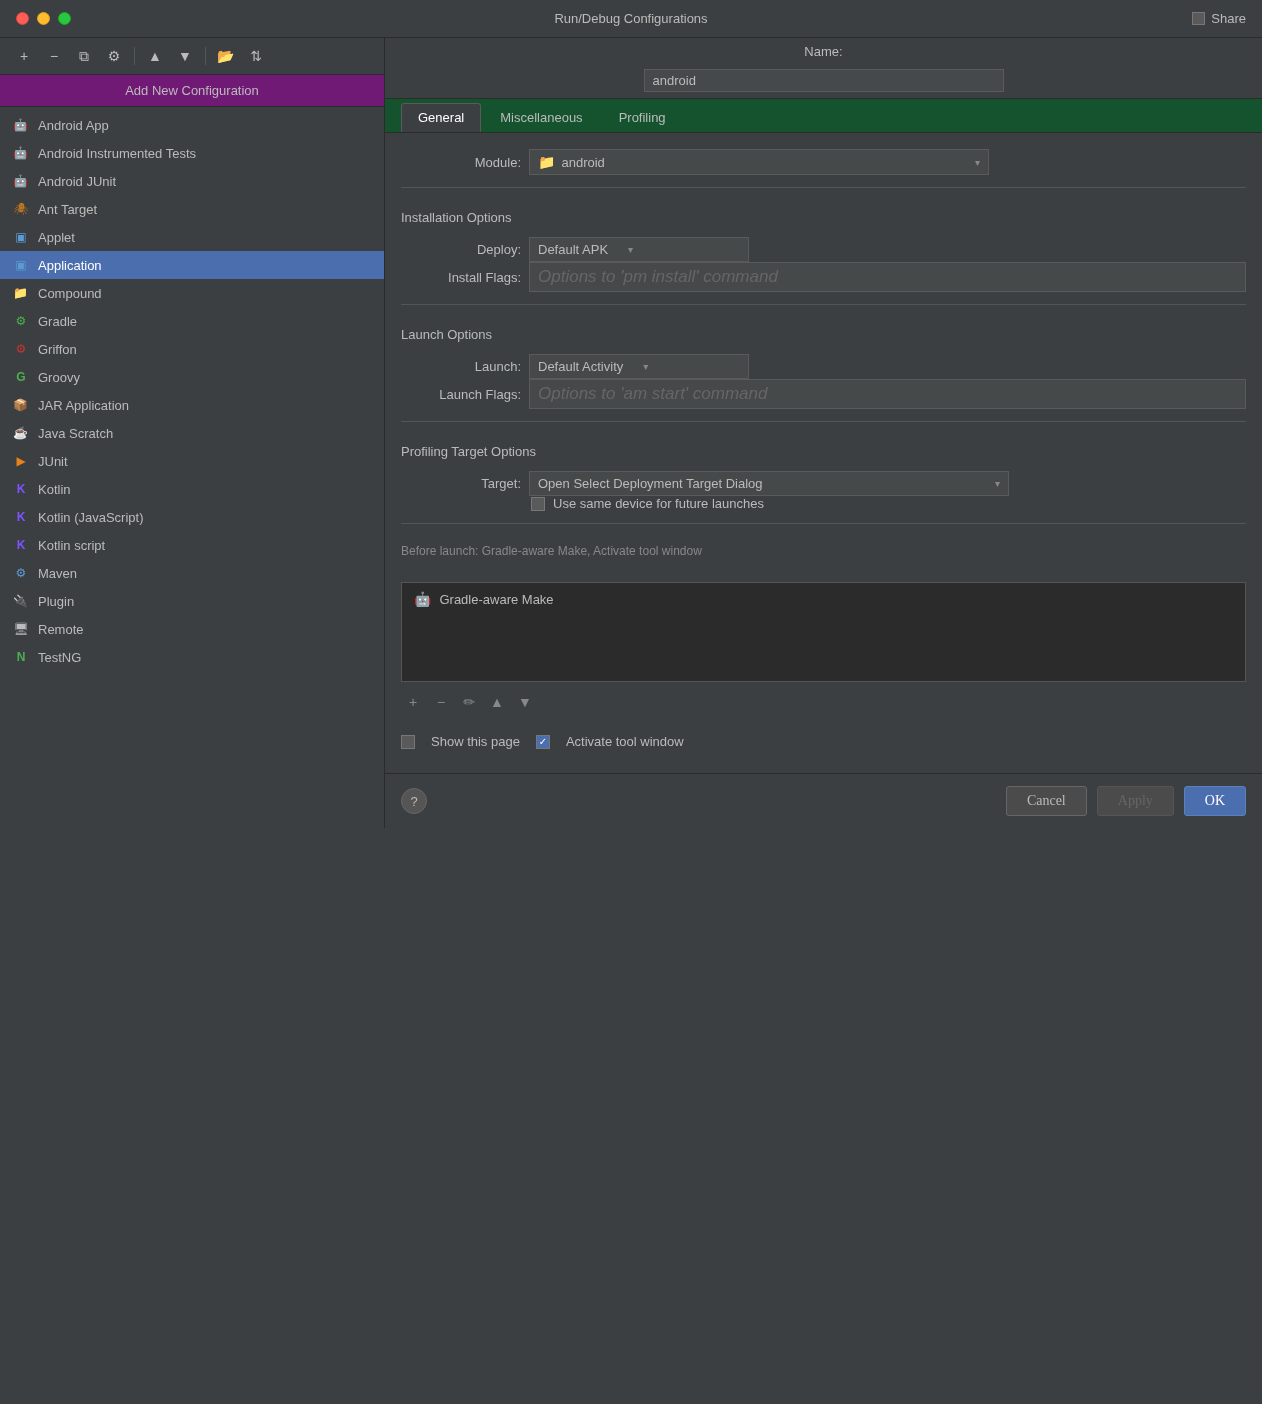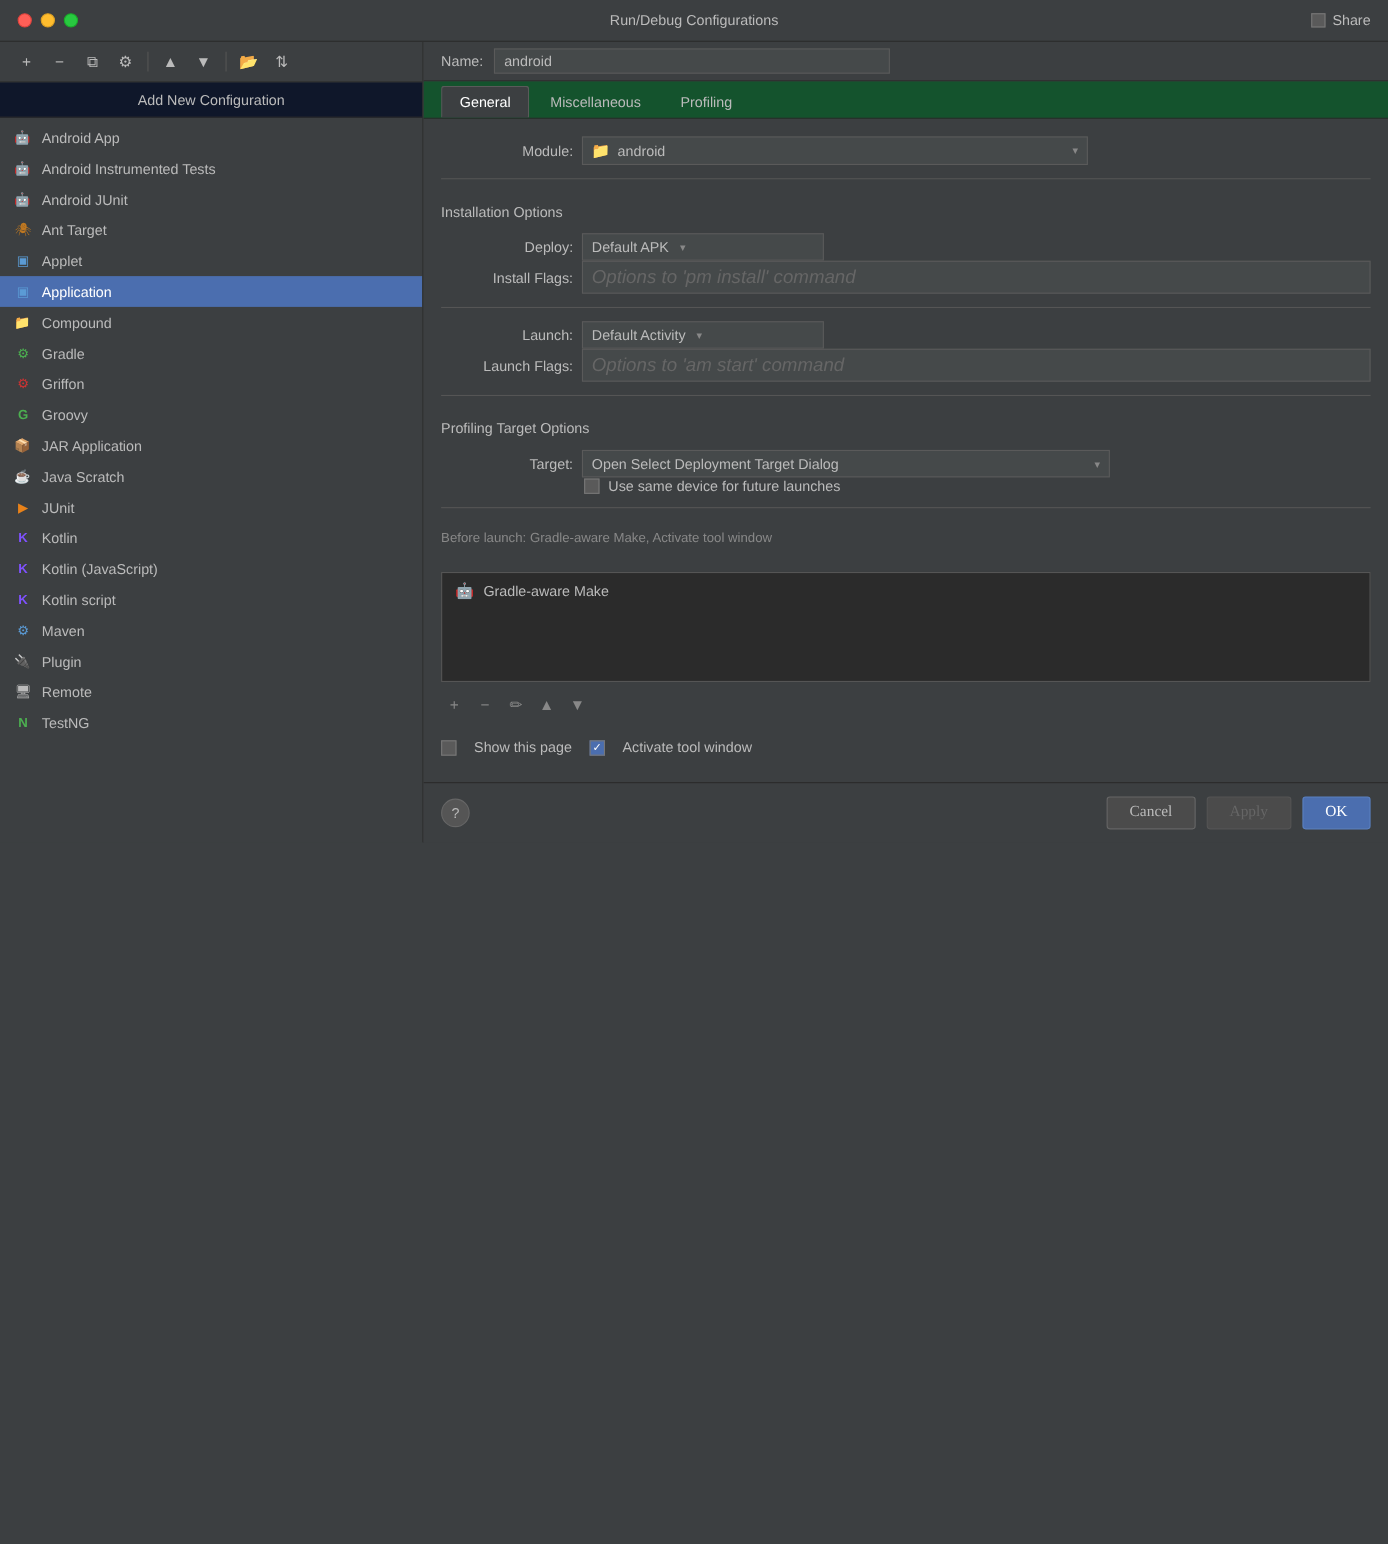--- a/index.html
+++ b/index.html
@@ -71,21 +71,21 @@
     
     .sidebar {
       width: 385px;
       background: #3c3f41;
       display: flex;
       flex-direction: column;
       border-right: 1px solid #2b2b2b;
       overflow: hidden;
     }
     .sidebar-header {
-      background: #0f172a;
+      background: #701a75;
       padding: 8px 10px;
       font-size: 13px;
       color: #bbbbbb;
       border-bottom: 1px solid #2b2b2b;
       text-align: center;
     }
     .sidebar-list {
       flex: 1;
       overflow-y: auto;
       padding: 4px 0;
@@ -166,20 +166,21 @@
       overflow: hidden;
     }
 
     
     .top-bar {
       display: flex;
       align-items: center;
       padding: 6px 16px;
       border-bottom: 1px solid #2b2b2b;
       gap: 10px;
+      flex-direction: column;
     }
 
     
     .tabs-bar {
       display: flex;
       padding: 4px 16px 0;
       gap: 2px;
       border-bottom: 1px solid #2b2b2b;
       background: #14532d;
     }
@@ -225,21 +226,21 @@
       text-align: right;
     }
     .form-select {
       background: #45494a;
       border: 1px solid #5a5a5a;
       color: #bbbbbb;
       padding: 4px 8px;
       font-size: 13px;
       display: flex;
       align-items: center;
-      gap: 0;
+      gap: 10px;
       cursor: pointer;
     }
     .form-select-medium { min-width: 220px; }
     .select-arrow {
       margin-left: auto;
       font-size: 10px;
       color: #888;
     }
     .form-input {
       background: #45494a;
@@ -578,20 +579,21 @@
           </div>
         </div>
 
         <div class="form-row">
           <span class="form-label">Install Flags:</span>
           <input class="form-input" type="text" placeholder="Options to 'pm install' command" style="">
         </div>
 
         <div class="divider-line"></div>
 
+        <div class="section-label">Launch Options</div>
 
         <div class="form-row">
           <span class="form-label">Launch:</span>
           <div class="form-select form-select-medium">
             <span>Default Activity</span>
             <span class="select-arrow" style="margin-left:10px;">▾</span>
           </div>
         </div>
 
         <div class="form-row">

